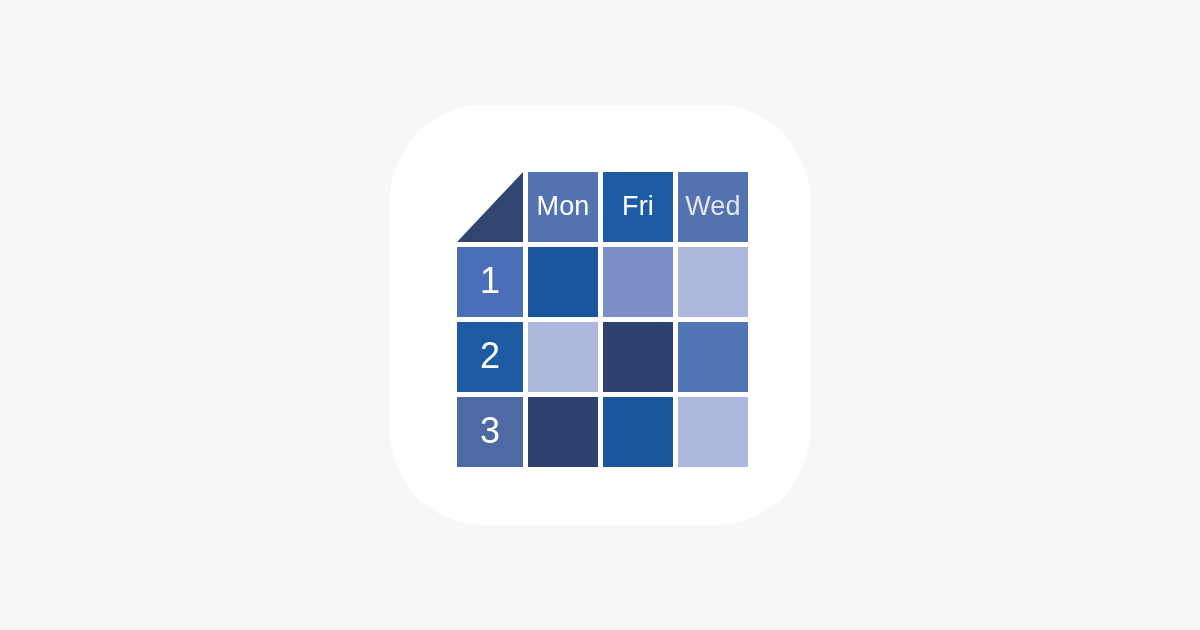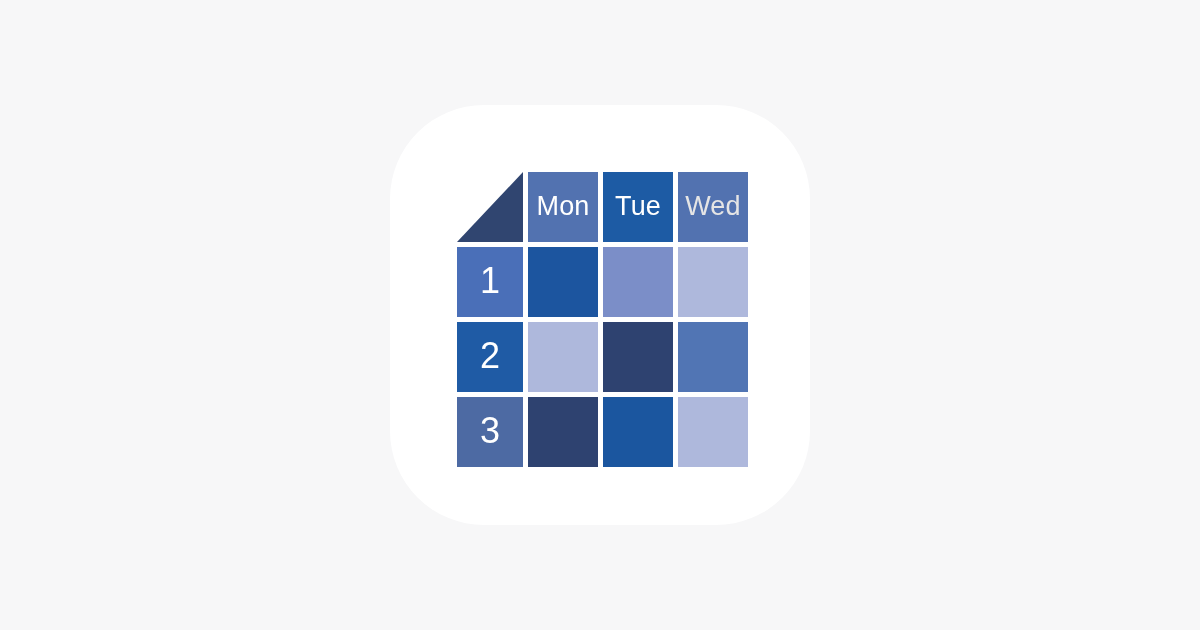--- a/index.html
+++ b/index.html
@@ -95,21 +95,21 @@
           <svg class="corner-triangle" viewBox="0 0 66 70" preserveAspectRatio="none">
             <polygon points="66,0 66,70 0,70" fill="#304570"></polygon>
           </svg>
         </div>
 
         <div class="cell col-header" style="background-color: rgb(82, 114, 176); color: rgb(255, 255, 255); justify-content: center;">
           <span>Mon</span>
         </div>
 
         <div class="cell col-header" style="background-color: rgb(29, 91, 164); color: rgb(255, 255, 255);">
-          <span>Tue</span>
+          <span>Fri</span>
         </div>
 
         <div class="cell col-header" style="background-color: rgb(82, 114, 176); color: #e5e5e5;">
           <span>Wed</span>
         </div>
 
         <div class="cell row-header" style="background-color: rgb(74, 111, 184); color: rgb(255, 255, 255);">
           <span>1</span>
         </div>
         <div class="cell data-cell" style="background-color: rgb(28, 85, 159);"></div>

